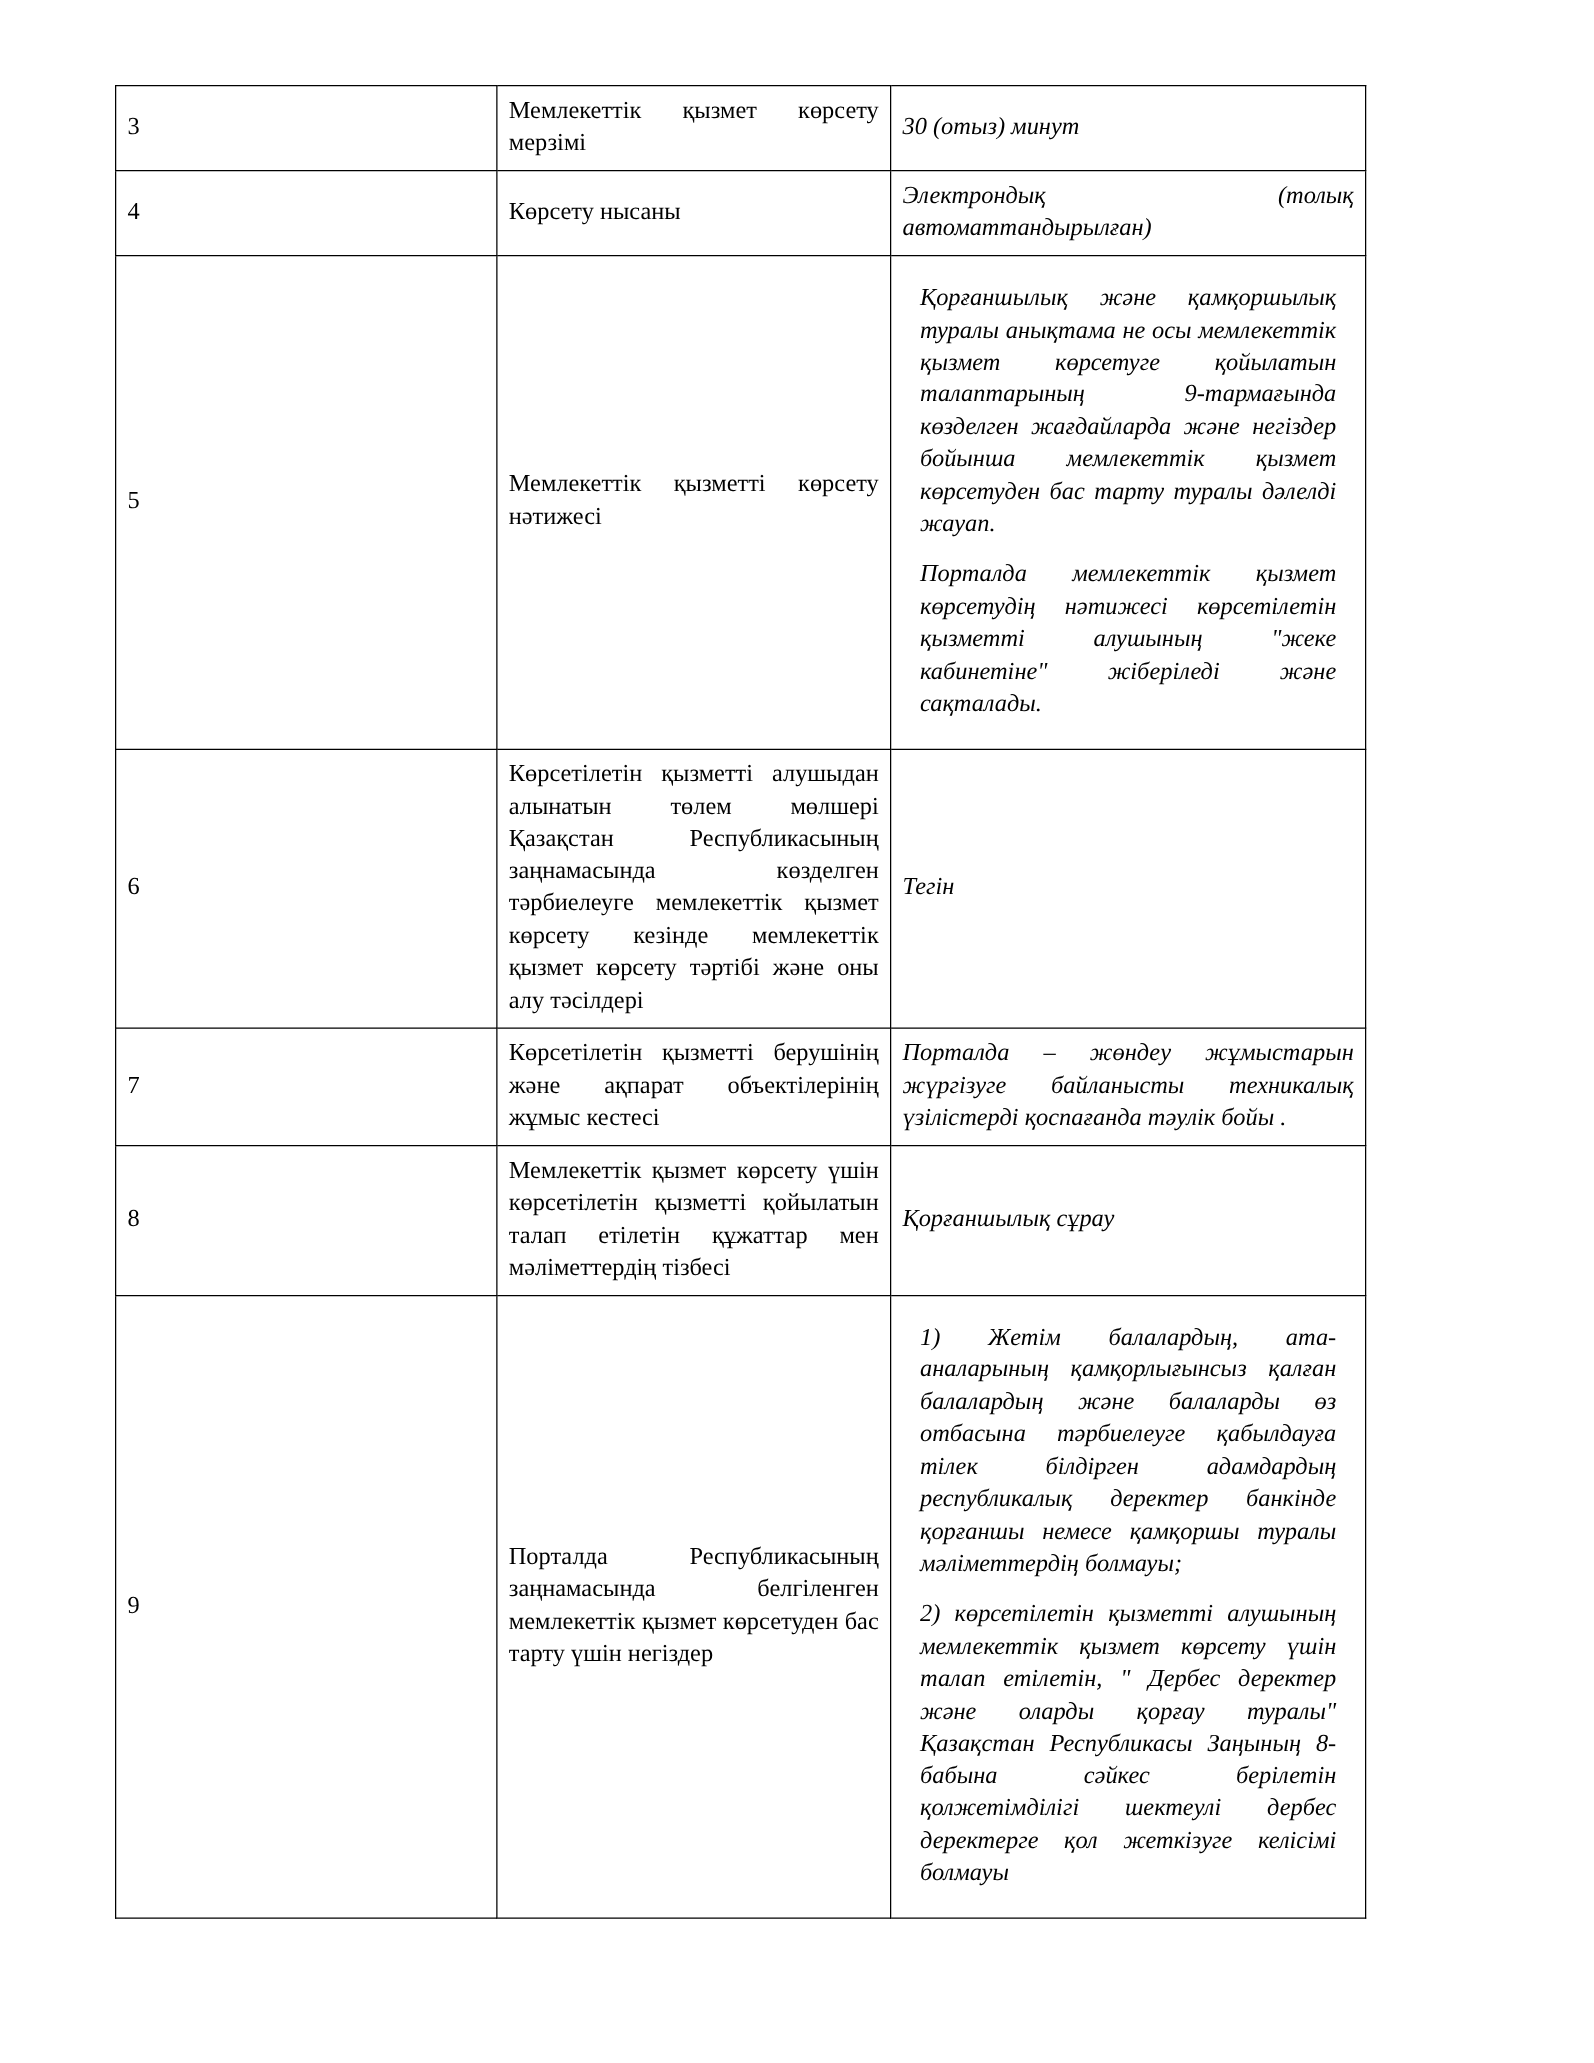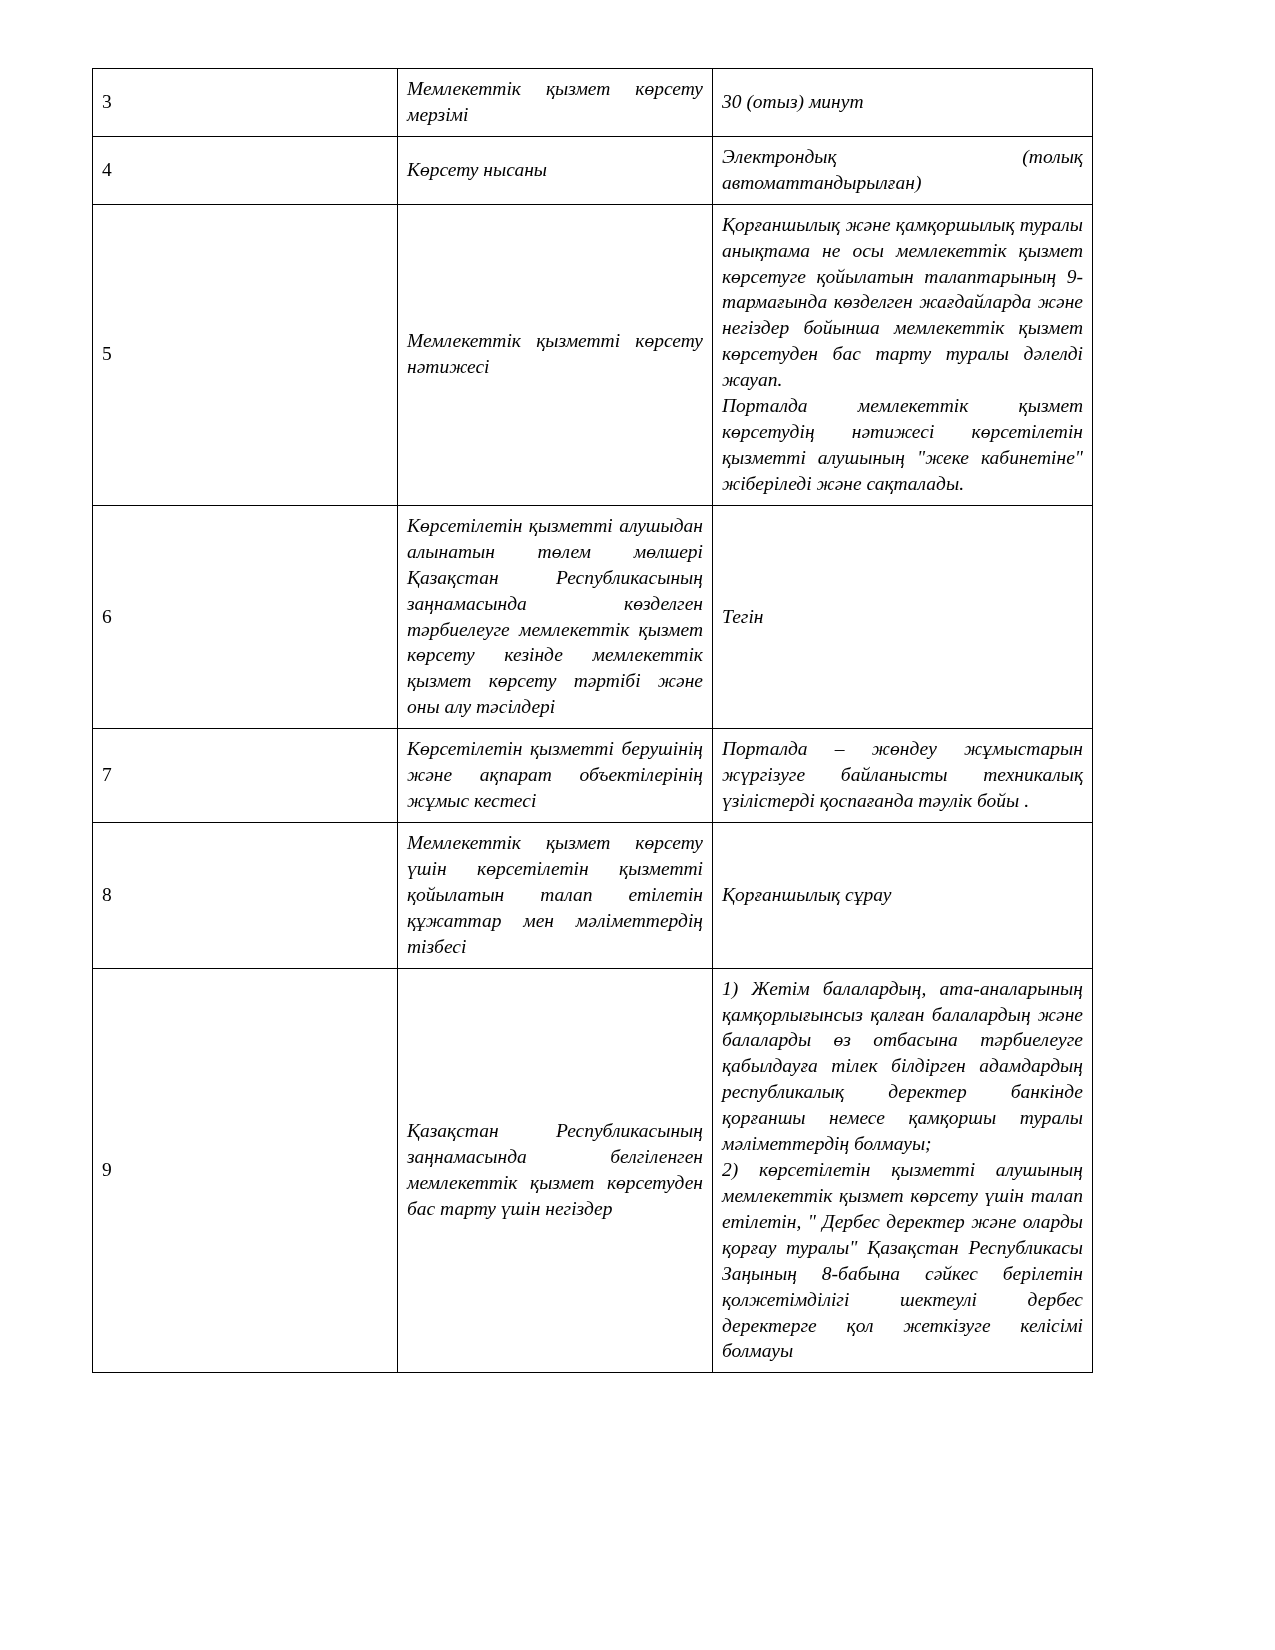--- a/index.html
+++ b/index.html
@@ -37,36 +37,35 @@
   col.c-name { width: 315px; }
   col.c-val  { width: 380px; }
 
   td.num {
     vertical-align: middle;
   }
   td.name {
     text-align: justify;
     text-align-last: left;
     vertical-align: middle;
-    font-style: italic;
   }
   td.val {
     text-align: justify;
     text-align-last: left;
     vertical-align: middle;
     font-style: italic;
   }
   td.val-top {
     vertical-align: top;
   }
   td.name-top {
     vertical-align: top;
   }
   .para {
-    margin: 0;
+    margin: 14px;
     text-align: justify;
     text-align-last: left;
   }
   .para + .para {
     margin-top: 0;
   }
 </style>
 </head>
 <body>
 
@@ -106,21 +105,21 @@
         <td class="name">Көрсетілетін қызметті берушінің және ақпарат объектілерінің жұмыс кестесі</td>
         <td class="val val-top">Порталда – жөндеу жұмыстарын жүргізуге байланысты техникалық үзілістерді қоспағанда тәулік бойы .</td>
       </tr>
       <tr>
         <td class="num">8</td>
         <td class="name name-top">Мемлекеттік қызмет көрсету үшін көрсетілетін қызметті қойылатын талап етілетін құжаттар мен мәліметтердің тізбесі</td>
         <td class="val">Қорғаншылық сұрау</td>
       </tr>
       <tr>
         <td class="num">9</td>
-        <td class="name">Қазақстан Республикасының заңнамасында белгіленген мемлекеттік қызмет көрсетуден бас тарту үшін негіздер</td>
+        <td class="name">Порталда Республикасының заңнамасында белгіленген мемлекеттік қызмет көрсетуден бас тарту үшін негіздер</td>
         <td class="val val-top">
           <p class="para">1) Жетім балалардың, ата-аналарының қамқорлығынсыз қалған балалардың және балаларды өз отбасына тәрбиелеуге қабылдауға тілек білдірген адамдардың республикалық деректер банкінде қорғаншы немесе қамқоршы туралы мәліметтердің болмауы;</p>
           <p class="para">2) көрсетілетін қызметті алушының мемлекеттік қызмет көрсету үшін талап етілетін, " Дербес деректер және оларды қорғау туралы" Қазақстан Республикасы Заңының 8-бабына сәйкес берілетін қолжетімділігі шектеулі дербес деректерге қол жеткізуге келісімі болмауы</p>
         </td>
       </tr>
     </tbody>
   </table>
 </div>
 
 </body></html>

